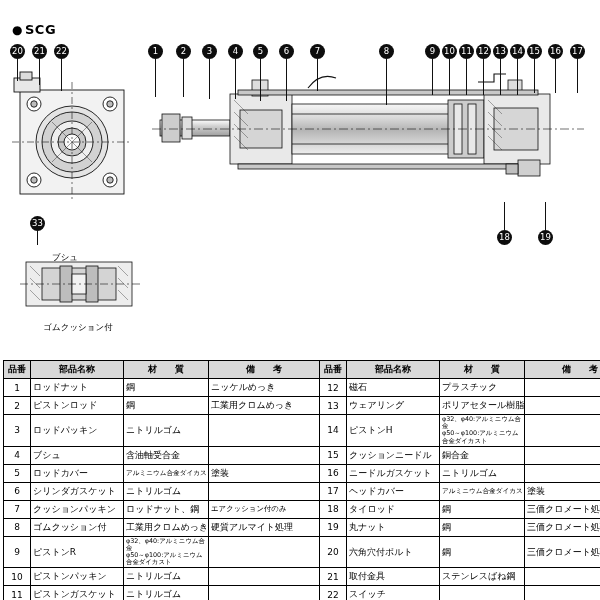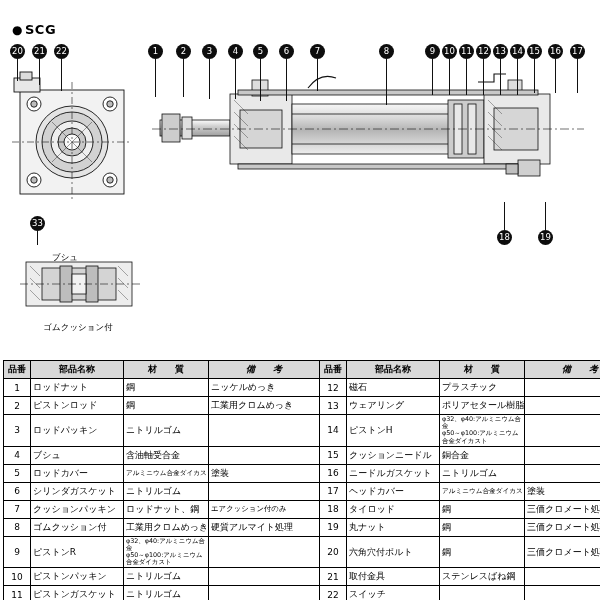--- a/index.html
+++ b/index.html
@@ -56,21 +56,21 @@
     font-size:9px;
     margin-top:20px;
   }
   td.num{text-align:center;width:22px;}
   td.nm{width:88px;}
   td.mt{width:80px;}
   td.rk{width:106px;}
   th.num{width:22px;}
   th.nm{width:88px;}
   th.mt{width:80px;}
-  th.rk{width:106px;font-style:italic;}
+  th.rk{width:106px;}
   .two-line{font-size:6.4px;line-height:1.12;white-space:normal;}
   .small{font-size:7.4px;}
   .smaller{font-size:6.6px;}
 
   
   .detlabel{position:absolute;font-size:8.5px;text-align:center;}
 </style>
 </head>
 <body>
 

